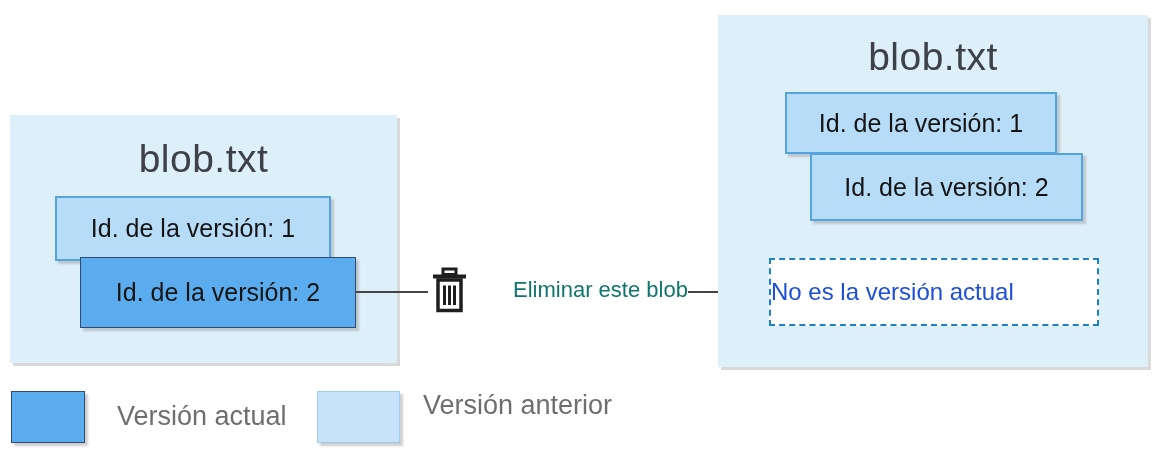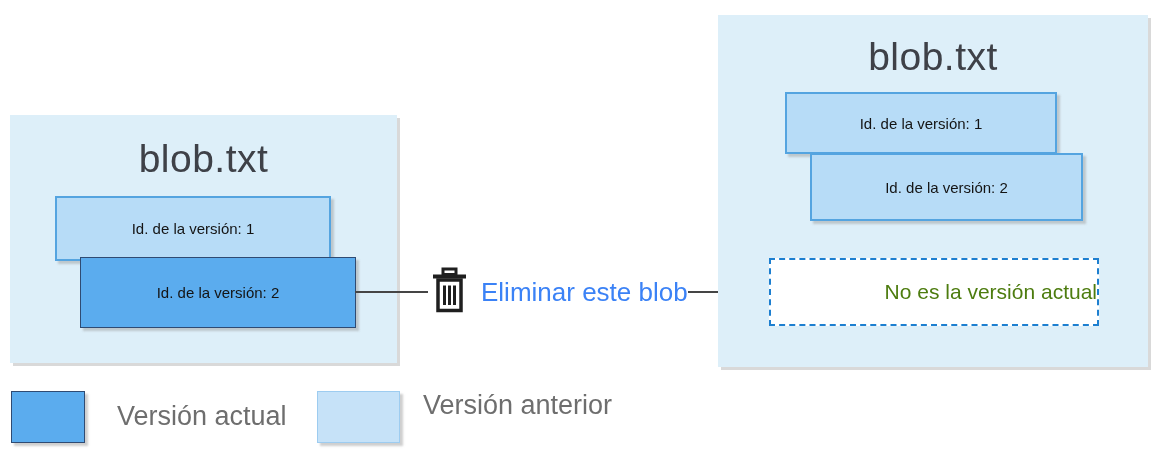--- a/index.html
+++ b/index.html
@@ -10,38 +10,38 @@
   .container-box{
     position:absolute;background:#ddeff9;
     box-shadow:3px 3px 0 rgba(185,185,185,0.55);
   }
   .container-title{
     position:absolute;left:0;right:0;text-align:center;
     font-size:39px;color:#3e4148;letter-spacing:0.5px;
   }
   .version-box{
     position:absolute;display:flex;align-items:center;justify-content:center;
-    font-size:15px;color:#141414;
+    font-size:25px;color:#141414;
     box-shadow:3px 3px 2px rgba(150,150,150,0.45);
   }
   .version-prev{border:2px solid #54a4e0;}
   .version-curr{border:1px solid #2f4b73;}
   .dashed-box{
     position:absolute;background:#ffffff;border:2px dashed #1d7fd0;
-    display:flex;align-items:center;justify-content:flex-end;
-    font-size:21px;color:#4d7c0f;
+    display:flex;align-items:center;justify-content:flex-start;
+    font-size:24px;color:#1d4ed8;
   }
   .hline{position:absolute;height:2px;background:#454545;}
   .arrowhead{
     position:absolute;width:0;height:0;
     border-top:9px solid transparent;border-bottom:9px solid transparent;
     border-left:16px solid #2b2b2b;
   }
   .action-label{
-    position:absolute;font-size:26px;color:#3b82f6;white-space:nowrap;
+    position:absolute;font-size:22px;color:#0f766e;white-space:nowrap;margin-left:32px;
   }
   .trash{position:absolute;}
   .legend-swatch{
     position:absolute;box-shadow:3px 3px 2px rgba(160,160,160,0.5);
   }
   .swatch-curr{border:1px solid #2f4b73;}
   .swatch-prev{border:1px solid #9dccf0;}
   .legend-label{
     position:absolute;height:51px;display:flex;align-items:center;
     font-size:27px;color:#6e6e6e;white-space:nowrap;

